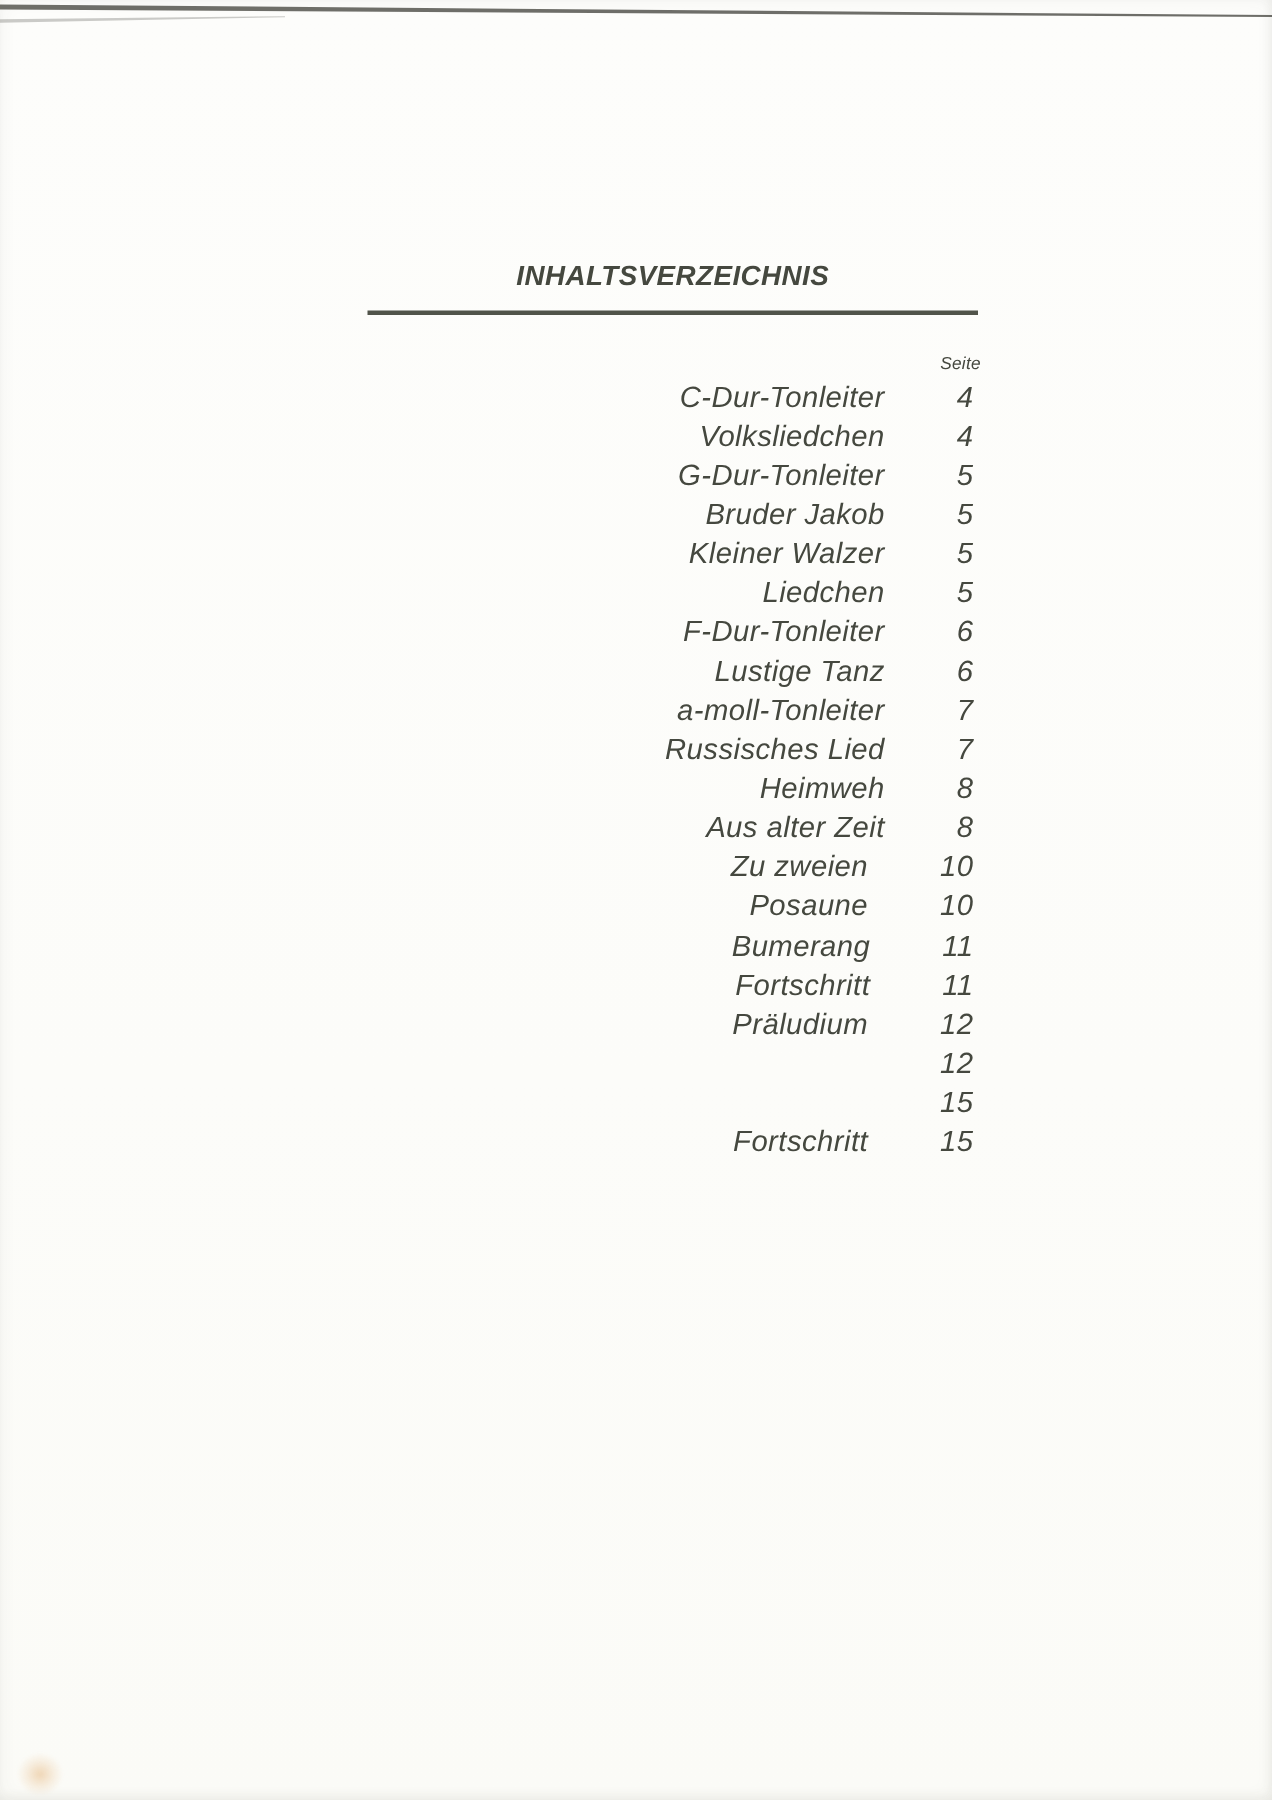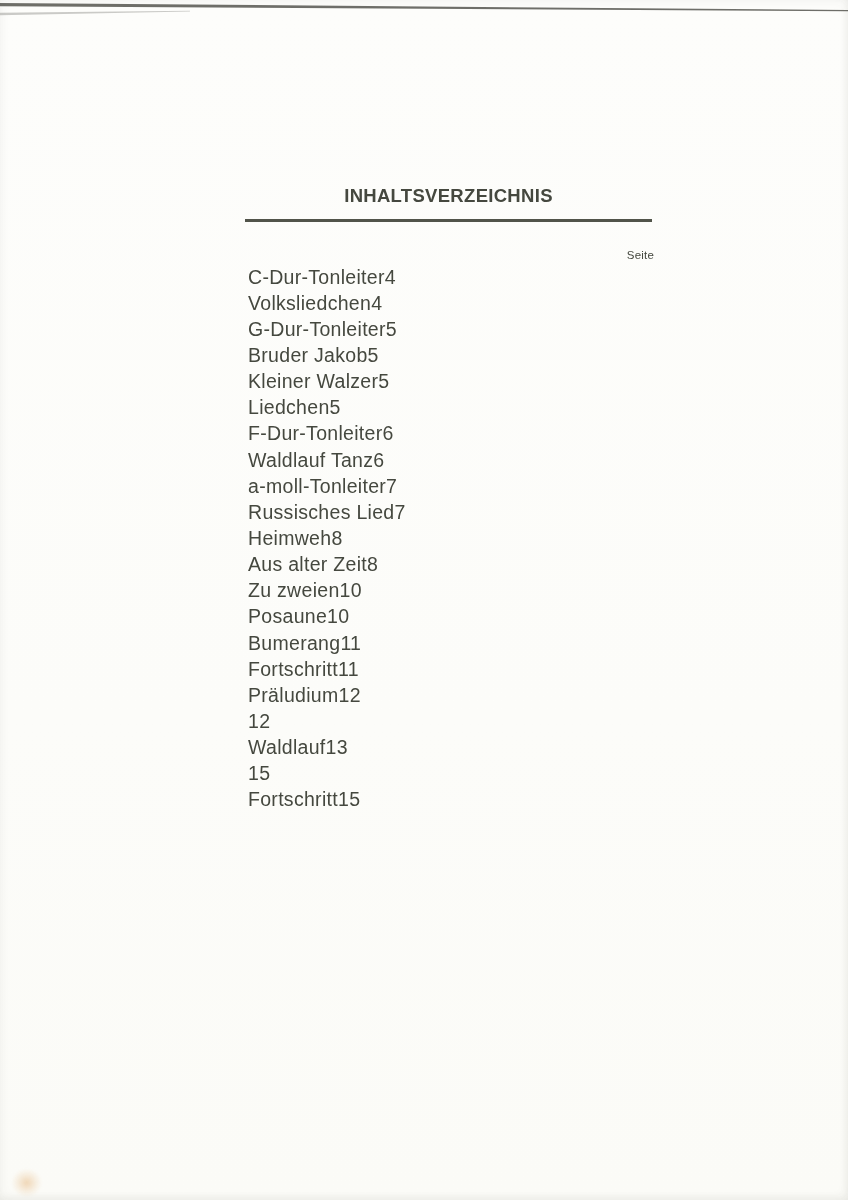--- a/index.html
+++ b/index.html
@@ -23,22 +23,23 @@
     top: 0;
     left: 0;
     width: 848px;
     height: 22px;
     display: block;
     pointer-events: none;
   }
   .toc {
     position: absolute;
     left: 248px;
-    top: 185px;
+    top: 173px;
     width: 401px;
+    font-style: italic;
   }
   .title {
     margin: 0;
     text-align: center;
     font-size: 18.5px;
     font-weight: bold;
     letter-spacing: 0.3px;
     line-height: 22px;
     color: var(--ink, #45483f);
   }
@@ -59,24 +60,25 @@
   }
   .list {
     position: absolute;
     top: 79px;
     left: 0;
     width: 100%;
   }
   .row {
     height: 26.15px;
     display: flex;
-    justify-content: flex-start;
+    justify-content: flex-end;
     align-items: center;
     font-size: 19.5px;
     letter-spacing: 0.3px;
+    gap: 48px;
   }
   .entry-title {
     white-space: nowrap;
   }
   .entry-page {
     text-align: right;
     white-space: nowrap;
   }
   .stain {
     position: absolute;
@@ -134,21 +136,21 @@
     <span class="entry-title">Liedchen</span>
     <span class="entry-page">5</span>
   </div>
 
   <div class="row">
     <span class="entry-title">F-Dur-Tonleiter</span>
     <span class="entry-page">6</span>
   </div>
 
   <div class="row">
-    <span class="entry-title">Waldlauf Tanz</span>
+    <span class="entry-title">Lustige Tanz</span>
     <span class="entry-page">6</span>
   </div>
 
   <div class="row">
     <span class="entry-title">a-moll-Tonleiter</span>
     <span class="entry-page">7</span>
   </div>
 
   <div class="row">
     <span class="entry-title">Russisches Lied</span>
@@ -188,24 +190,20 @@
 
   <div class="row">
     <span class="entry-title">Präludium</span>
     <span class="entry-page">12</span>
   </div>
 
   <div class="row">
     <span class="entry-page">12</span>
   </div>
 
-  <div class="row">
-    <span class="entry-title">Waldlauf</span>
-    <span class="entry-page">13</span>
-  </div>
 
 
   <div class="row">
     <span class="entry-page">15</span>
   </div>
 
   <div class="row">
     <span class="entry-title">Fortschritt</span>
     <span class="entry-page">15</span>
   </div>

